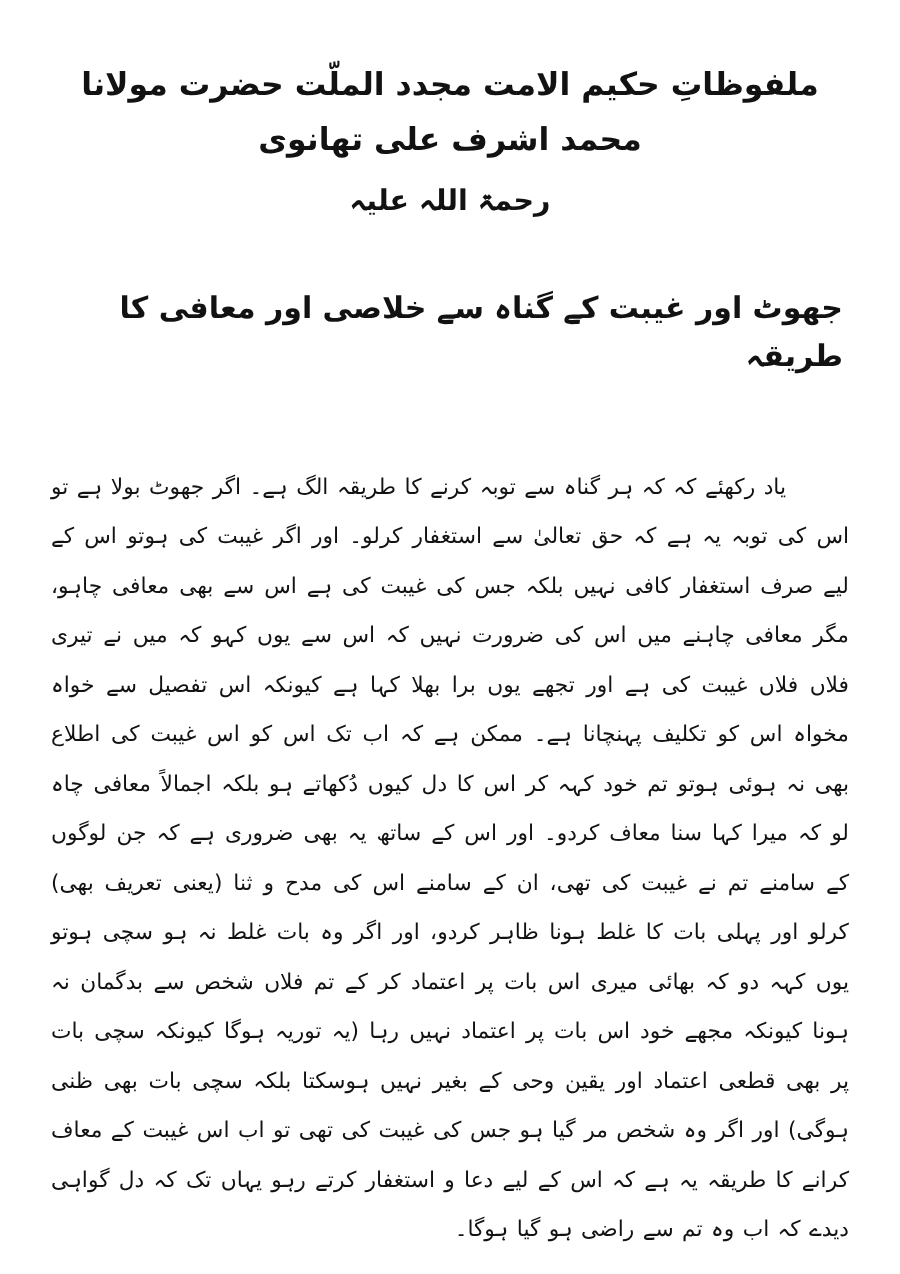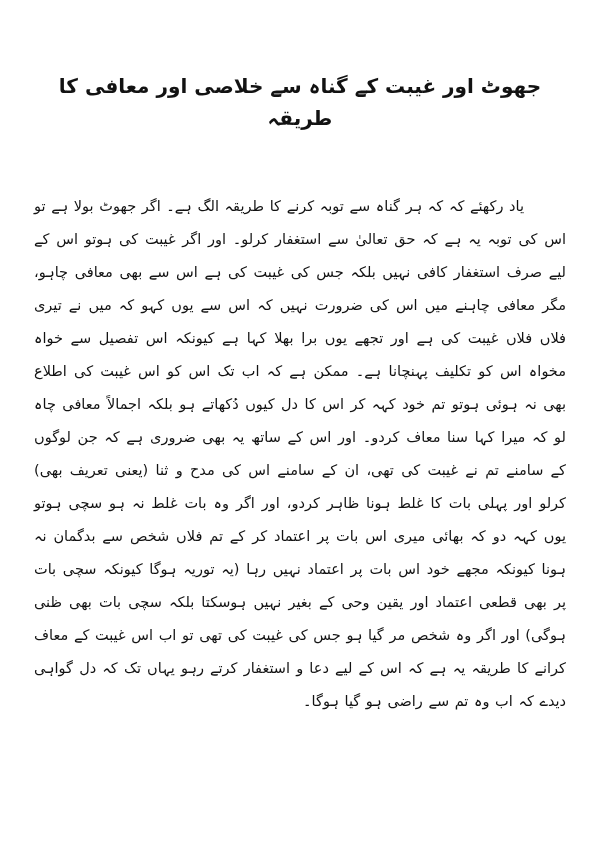--- a/index.html
+++ b/index.html
@@ -29,37 +29,38 @@
     letter-spacing: 0px;
   }
   .honorific {
     margin-top: 10px;
     text-align: center;
     font-size: 19px;
     font-weight: bold;
   }
   .heading {
     margin: 44px 6px 0 6px;
-    text-align: center;
     font-size: 20px;
     font-weight: bold;
     line-height: 1.6;
   }
   .body-text {
     margin: 56px 2px 0 2px;
     font-size: 14.5px;
     line-height: 33px;
     text-align: justify;
     text-indent: 42px; 
     word-spacing: 1px;
   }
 </style>
 </head>
 <body>
 
 <div class="page">
+  <div class="title">ملفوظاتِ حکیم الامت مجدد الملّت حضرت مولانا محمد اشرف علی تھانوی</div>
 
+  <div class="honorific">رحمۃ اللہ علیہ</div>
 
   <div class="heading">جھوٹ اور غیبت کے گناہ سے خلاصی اور معافی کا طریقہ</div>
 
   <p class="body-text">یاد رکھئے کہ کہ ہر گناہ سے توبہ کرنے کا طریقہ الگ ہے۔ اگر جھوٹ بولا ہے تو اس کی توبہ یہ ہے کہ حق تعالیٰ سے استغفار کرلو۔ اور اگر غیبت کی ہوتو اس کے لیے صرف استغفار کافی نہیں بلکہ جس کی غیبت کی ہے اس سے بھی معافی چاہو، مگر معافی چاہنے میں اس کی ضرورت نہیں کہ اس سے یوں کہو کہ میں نے تیری فلاں فلاں غیبت کی ہے اور تجھے یوں برا بھلا کہا ہے کیونکہ اس تفصیل سے خواہ مخواہ اس کو تکلیف پہنچانا ہے۔ ممکن ہے کہ اب تک اس کو اس غیبت کی اطلاع بھی نہ ہوئی ہوتو تم خود کہہ کر اس کا دل کیوں دُکھاتے ہو بلکہ اجمالاً معافی چاہ لو کہ میرا کہا سنا معاف کردو۔ اور اس کے ساتھ یہ بھی ضروری ہے کہ جن لوگوں کے سامنے تم نے غیبت کی تھی، ان کے سامنے اس کی مدح و ثنا (یعنی تعریف بھی) کرلو اور پہلی بات کا غلط ہونا ظاہر کردو، اور اگر وہ بات غلط نہ ہو سچی ہوتو یوں کہہ دو کہ بھائی میری اس بات پر اعتماد کر کے تم فلاں شخص سے بدگمان نہ ہونا کیونکہ مجھے خود اس بات پر اعتماد نہیں رہا (یہ توریہ ہوگا کیونکہ سچی بات پر بھی قطعی اعتماد اور یقین وحی کے بغیر نہیں ہوسکتا بلکہ سچی بات بھی ظنی ہوگی) اور اگر وہ شخص مر گیا ہو جس کی غیبت کی تھی تو اب اس غیبت کے معاف کرانے کا طریقہ یہ ہے کہ اس کے لیے دعا و استغفار کرتے رہو یہاں تک کہ دل گواہی دیدے کہ اب وہ تم سے راضی ہو گیا ہوگا۔</p>
 
 </div>
 
 </body></html>

